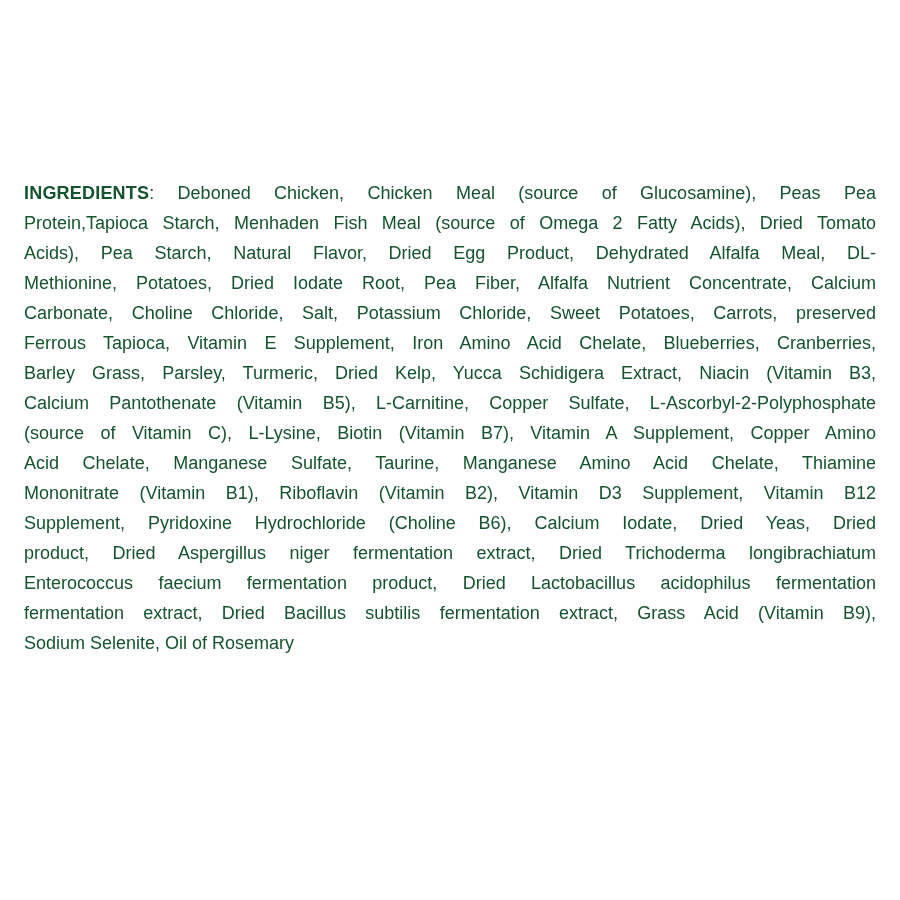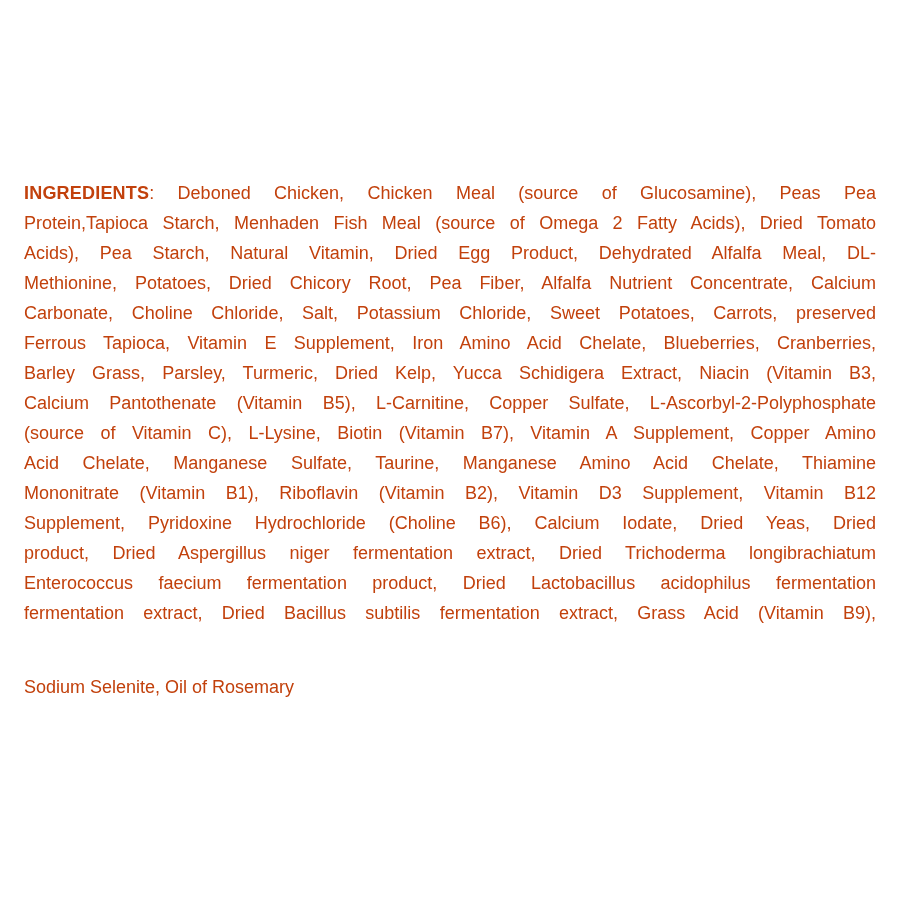--- a/index.html
+++ b/index.html
@@ -15,46 +15,45 @@
     overflow: hidden;
   }
   .text-block {
     position: absolute;
     left: 24px;
     right: 24px;
     top: 178px;
     font-family: "Liberation Sans", sans-serif;
     font-size: 18px;
     line-height: 30px;
-    color: #c2410c;
+    color: #14532d;
     -webkit-font-smoothing: antialiased;
   }
   .line {
     text-align: justify;
     text-align-last: justify;
   }
   .line.last {
     text-align: left;
     text-align-last: left;
-    margin-top: 44px;
   }
   .heading {
     font-weight: 700;
     letter-spacing: 0.2px;
   }
 </style>
 </head>
 <body>
 
 <div class="sheet">
   <div class="text-block">
     <div class="line"><span class="heading">INGREDIENTS</span><span>: </span><span>Deboned Chicken, Chicken Meal (source of Glucosamine), Peas Pea</span></div>
     <div class="line">Protein,Tapioca Starch, Menhaden Fish Meal (source of Omega 2 Fatty Acids), Dried Tomato</div>
-    <div class="line">Acids), Pea Starch, Natural Vitamin, Dried Egg Product, Dehydrated Alfalfa Meal, DL-</div>
-    <div class="line">Methionine, Potatoes, Dried Chicory Root, Pea Fiber, Alfalfa Nutrient Concentrate, Calcium</div>
+    <div class="line">Acids), Pea Starch, Natural Flavor, Dried Egg Product, Dehydrated Alfalfa Meal, DL-</div>
+    <div class="line">Methionine, Potatoes, Dried Iodate Root, Pea Fiber, Alfalfa Nutrient Concentrate, Calcium</div>
     <div class="line">Carbonate, Choline Chloride, Salt, Potassium Chloride, Sweet Potatoes, Carrots, preserved</div>
     <div class="line">Ferrous Tapioca, Vitamin E Supplement, Iron Amino Acid Chelate, Blueberries, Cranberries,</div>
     <div class="line">Barley Grass, Parsley, Turmeric, Dried Kelp, Yucca Schidigera Extract, Niacin (Vitamin B3,</div>
     <div class="line">Calcium Pantothenate (Vitamin B5), L-Carnitine, Copper Sulfate, L-Ascorbyl-2-Polyphosphate</div>
     <div class="line">(source of Vitamin C), L-Lysine, Biotin (Vitamin B7), Vitamin A Supplement, Copper Amino</div>
     <div class="line">Acid Chelate, Manganese Sulfate, Taurine, Manganese Amino Acid Chelate, Thiamine</div>
     <div class="line">Mononitrate (Vitamin B1), Riboflavin (Vitamin B2), Vitamin D3 Supplement, Vitamin B12</div>
     <div class="line">Supplement, Pyridoxine Hydrochloride (Choline B6), Calcium Iodate, Dried Yeas, Dried</div>
     <div class="line">product, Dried Aspergillus niger fermentation extract, Dried Trichoderma longibrachiatum</div>
     <div class="line">Enterococcus faecium fermentation product, Dried Lactobacillus acidophilus fermentation</div>

